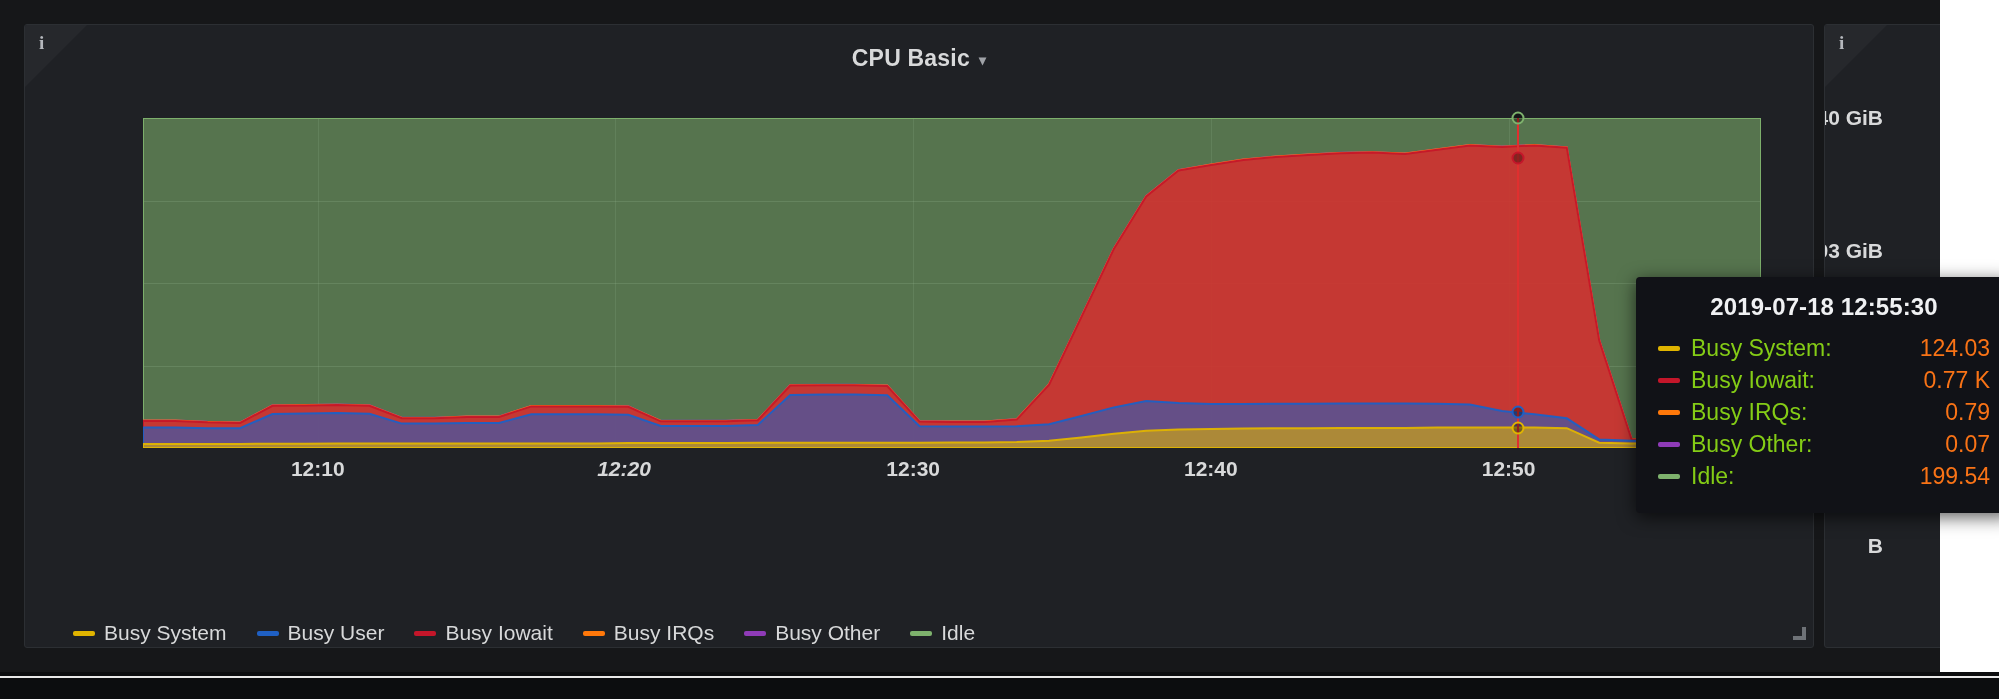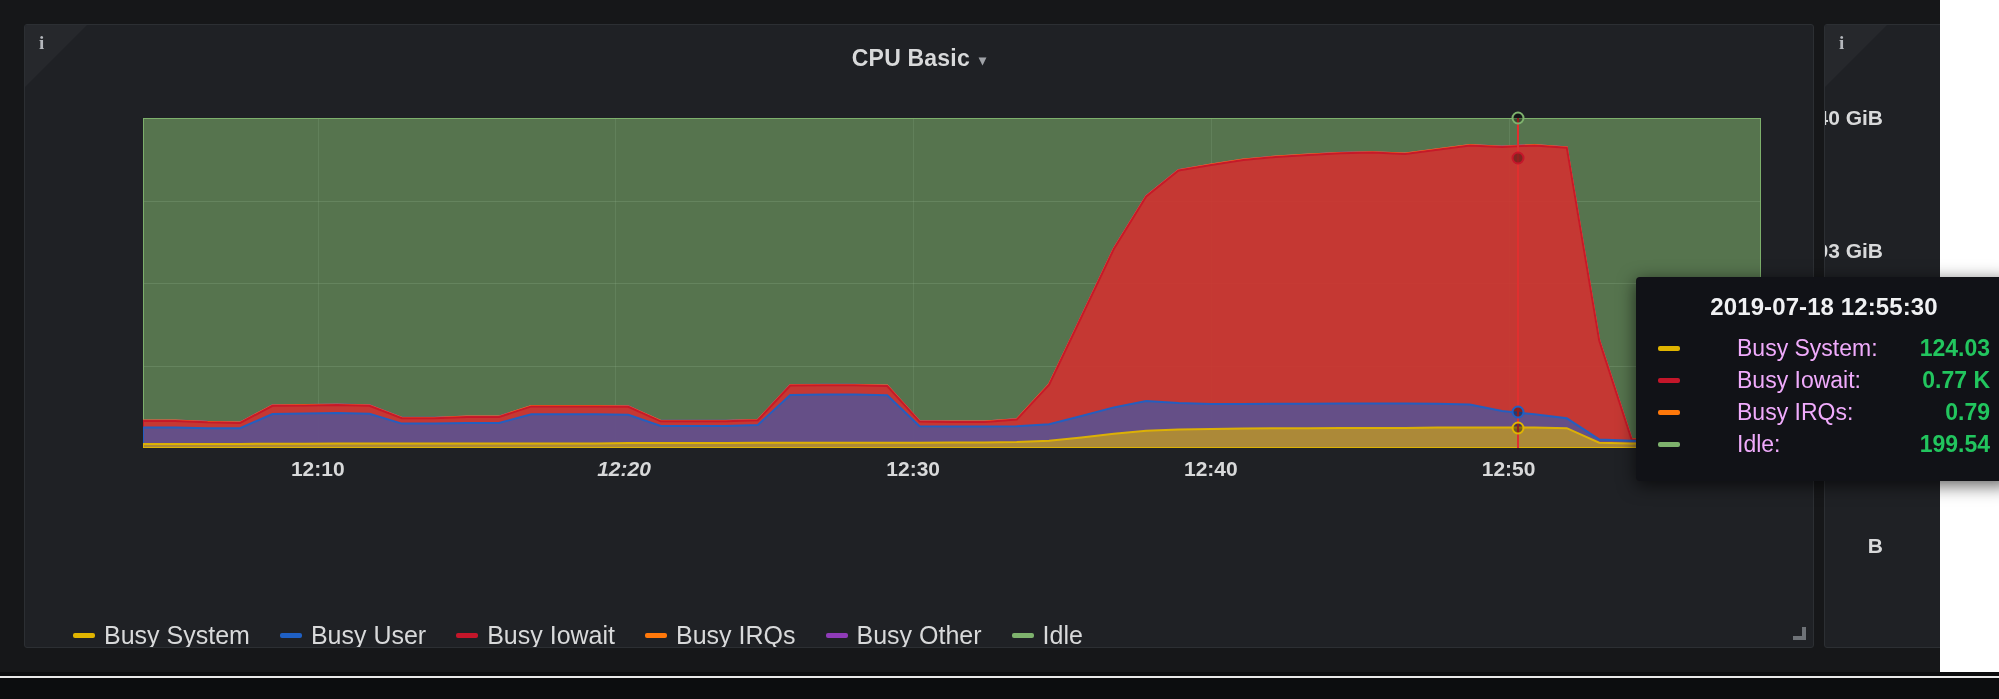--- a/index.html
+++ b/index.html
@@ -44,38 +44,38 @@
 
   
   .crosshair{position:absolute;top:93px;width:2px;height:330px;background:#e02f2f;}
   .cpoint{position:absolute;width:13px;height:13px;border-radius:50%;
           transform:translate(-50%,-50%);box-sizing:border-box;border:2px solid;}
 
   
   .legend{position:absolute;left:48px;top:596px;display:flex;align-items:center;gap:30px;}
   .lg-item{display:flex;align-items:center;gap:9px;}
   .lg-swatch{width:22px;height:5px;border-radius:2px;display:block;}
-  .lg-label{color:#d8d9da;font-size:25px;}
+  .lg-label{color:#d8d9da;font-size:21px;}
 
   
   .resize{position:absolute;right:7px;bottom:7px;width:13px;height:13px;}
   .resize i{position:absolute;background:#6e7277;display:block;}
   .resize i.a{right:0;bottom:0;width:13px;height:4px;}
   .resize i.b{right:0;bottom:0;width:4px;height:13px;}
 
   
   .tooltip{position:absolute;left:1636px;top:277px;width:376px;background:#111217;
            border-radius:4px;padding:16px 22px 18px 22px;box-sizing:border-box;
            box-shadow:0 4px 18px rgba(0,0,0,.65);z-index:40;}
   .tt-time{color:#f0f1f3;font-size:24px;font-weight:bold;text-align:center;margin-bottom:14px;
            letter-spacing:.1px;}
   .tt-row{display:flex;align-items:center;margin:5px 0;}
   .tt-sw{width:22px;height:5px;border-radius:2px;flex:none;margin-right:11px;}
-  .tt-name{color:#f0abfc;font-size:23px;flex:1;white-space:nowrap;margin-left:46px;}
-  .tt-val{color:#22c55e;font-size:23px;font-weight:bold;white-space:nowrap;margin-left:28px;}
+  .tt-name{color:#84cc16;font-size:23px;flex:1;white-space:nowrap;}
+  .tt-val{color:#f97316;font-size:23px;font-weight:normal;white-space:nowrap;margin-left:28px;}
 
   
   .mem-tick{position:absolute;right:270px;color:#d8d9da;font-size:21px;font-weight:bold;
             text-align:right;width:180px;transform:translateY(-50%);white-space:nowrap;}
 
   .clip-right{position:absolute;left:1940px;top:0;width:59px;height:699px;background:#ffffff;}
 </style>
 </head>
 <body>
 
@@ -189,20 +189,25 @@
           <span class="tt-sw" style="background: rgb(196, 22, 42);"></span>
           <span class="tt-name">Busy Iowait:</span>
           <span class="tt-val">0.77 K</span>
         </div>
         <div class="tt-row">
           <span class="tt-sw" style="background: rgb(255, 120, 10);"></span>
           <span class="tt-name">Busy IRQs:</span>
           <span class="tt-val">0.79</span>
         </div>
         <div class="tt-row">
+          <span class="tt-sw" style="background: rgb(143, 59, 184);"></span>
+          <span class="tt-name">Busy Other:</span>
+          <span class="tt-val">0.07</span>
+        </div>
+        <div class="tt-row">
           <span class="tt-sw" style="background: rgb(126, 178, 109);"></span>
           <span class="tt-name">Idle:</span>
           <span class="tt-val">199.54</span>
         </div>
       </div>
   </div>
 
   <div class="clip-right"></div>
 
   <div class="bottom-strip">

